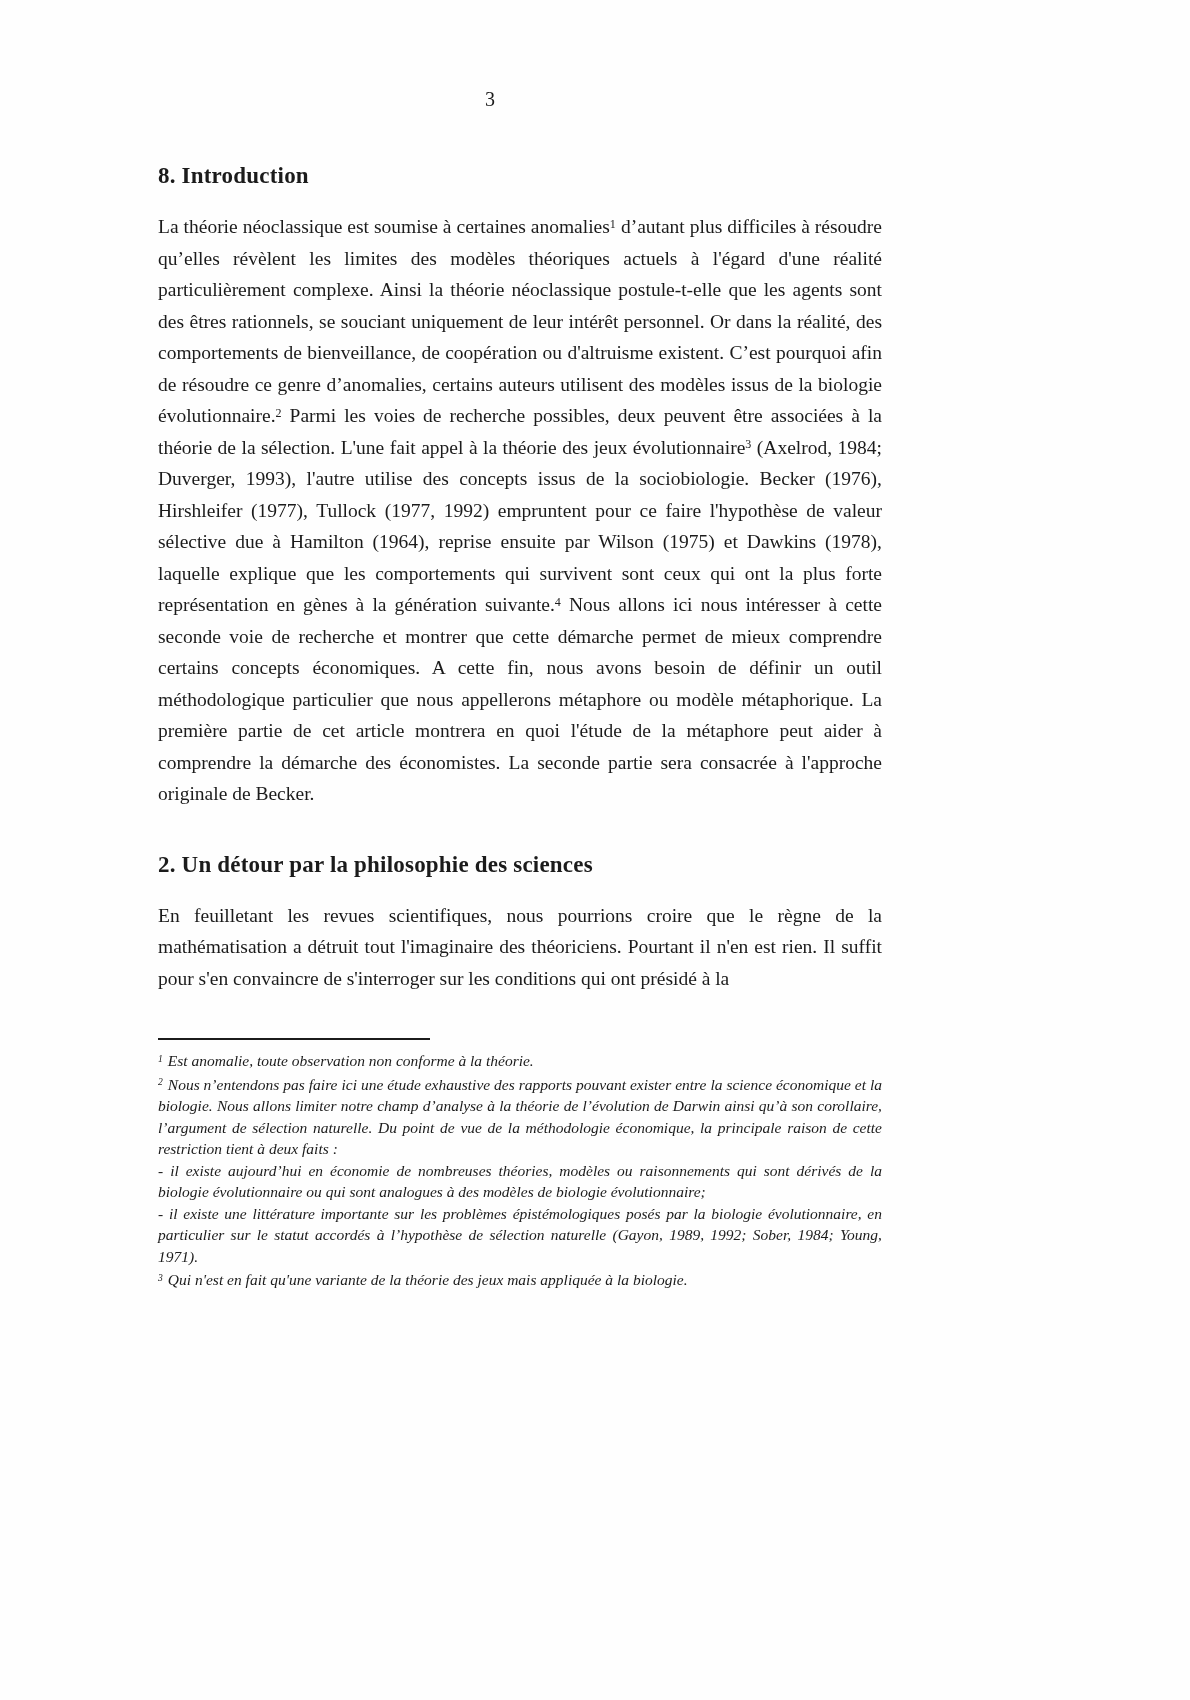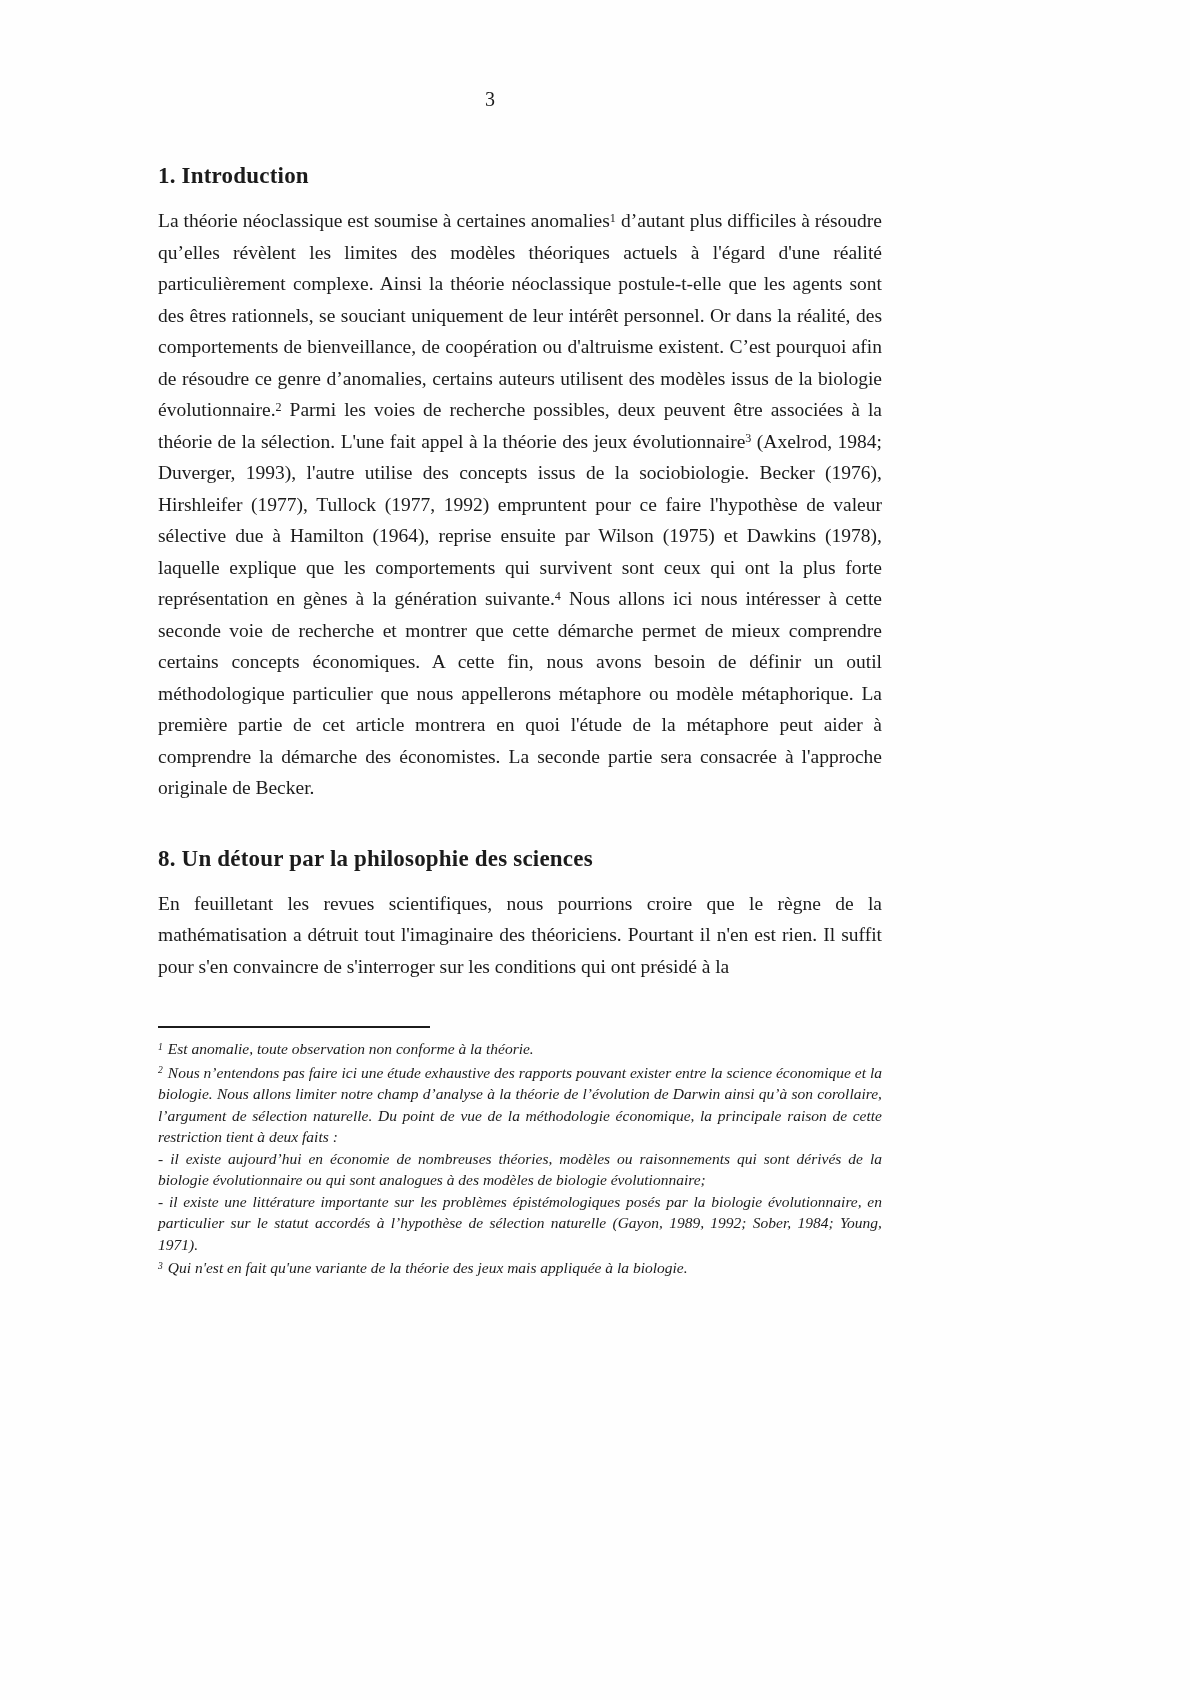--- a/index.html
+++ b/index.html
@@ -22,21 +22,21 @@
   }
   .section-heading {
     font-size: 23px;
     font-weight: bold;
     margin: 0;
     letter-spacing: 0.2px;
   }
   .heading-1 { margin-top: 52px; }
   .heading-2 { margin-top: 42px; }
   .body-par {
-    margin: 16px 0 0 0;
+    margin: 22px 0 0 0;
     font-size: 19.5px;
     line-height: 31.5px;
     text-align: justify;
     text-justify: inter-word;
   }
   sup {
     font-size: 0.62em;
     line-height: 0;
     position: relative;
     top: -0.45em;
@@ -62,26 +62,26 @@
   .fn-marker { margin-right: 5px; }
 </style>
 </head>
 <body>
 
 <main class="page">
 
   <div class="page-number">3</div>
 
   <section>
-    <h1 class="section-heading heading-1">1. Introduction</h1>
+    <h1 class="section-heading heading-1">8. Introduction</h1>
     <p class="body-par">La théorie néoclassique est soumise à certaines anomalies<sup>1</sup> d’autant plus difficiles à résoudre qu’elles révèlent les limites des modèles théoriques actuels à l'égard d'une réalité particulièrement complexe. Ainsi la théorie néoclassique postule-t-elle que les agents sont des êtres rationnels, se souciant uniquement de leur intérêt personnel. Or dans la réalité, des comportements de bienveillance, de coopération ou d'altruisme existent. C’est pourquoi afin de résoudre ce genre d’anomalies, certains auteurs utilisent des modèles issus de la biologie évolutionnaire.<sup>2</sup> Parmi les voies de recherche possibles, deux peuvent être associées à la théorie de la sélection. L'une fait appel à la théorie des jeux évolutionnaire<sup>3</sup> (Axelrod, 1984; Duverger, 1993), l'autre utilise des concepts issus de la sociobiologie. Becker (1976), Hirshleifer (1977), Tullock (1977, 1992) empruntent pour ce faire l'hypothèse de valeur sélective due à Hamilton (1964), reprise ensuite par Wilson (1975) et Dawkins (1978), laquelle explique que les comportements qui survivent sont ceux qui ont la plus forte représentation en gènes à la génération suivante.<sup>4</sup> Nous allons ici nous intéresser à cette seconde voie de recherche et montrer que cette démarche permet de mieux  comprendre certains concepts économiques. A cette fin, nous avons besoin de définir un outil méthodologique particulier que nous appellerons métaphore ou modèle métaphorique. La première partie de cet article montrera en quoi l'étude de la métaphore peut aider à comprendre la démarche des économistes. La seconde partie sera consacrée à l'approche originale de Becker.</p>
   </section>
 
   <section>
-    <h1 class="section-heading heading-2">8. Un détour par la philosophie des sciences</h1>
+    <h1 class="section-heading heading-2">2. Un détour par la philosophie des sciences</h1>
     <p class="body-par">En feuilletant les revues scientifiques, nous pourrions croire que le règne de la mathématisation a détruit tout l'imaginaire des théoriciens. Pourtant il n'en est rien. Il suffit pour s'en convaincre de s'interroger sur les conditions qui ont présidé à la</p>
   </section>
 
   <footer class="footnotes">
     <div class="fn-rule"></div>
 
     <p class="footnote">
       <sup class="fn-marker">1</sup><span>Est anomalie, toute observation non conforme à la théorie.</span>
     </p>
 

